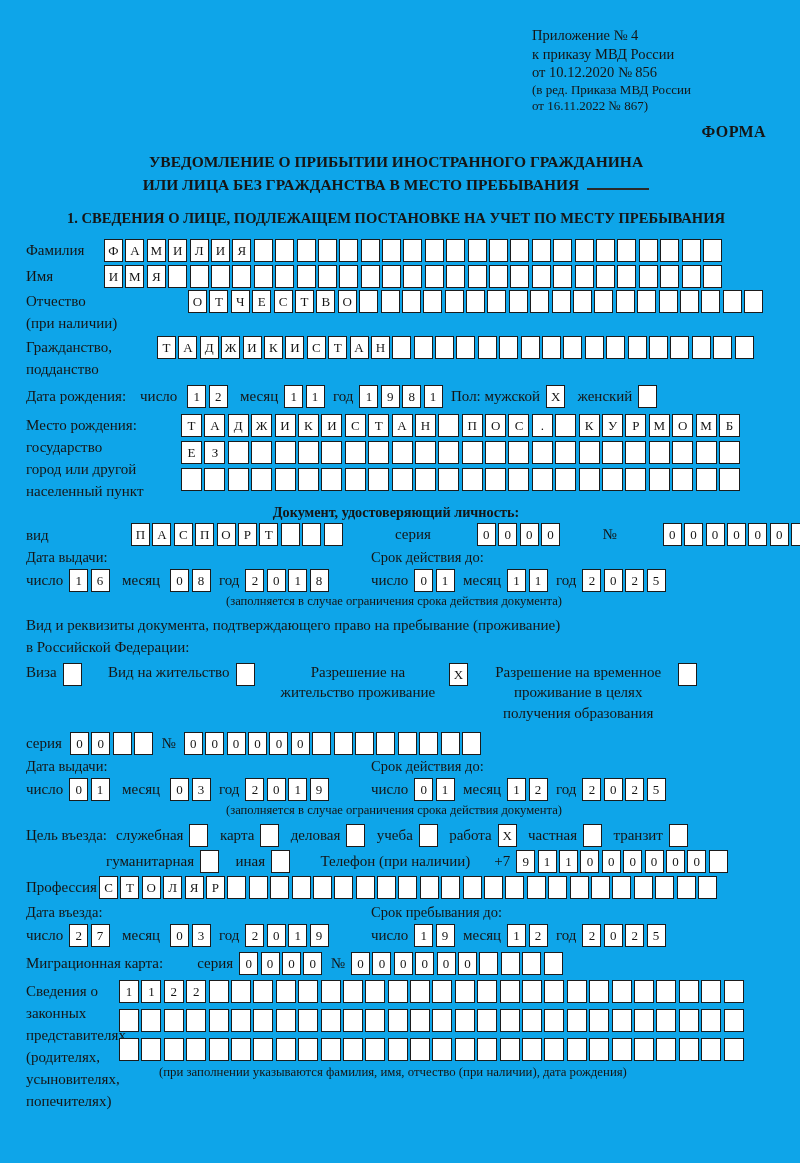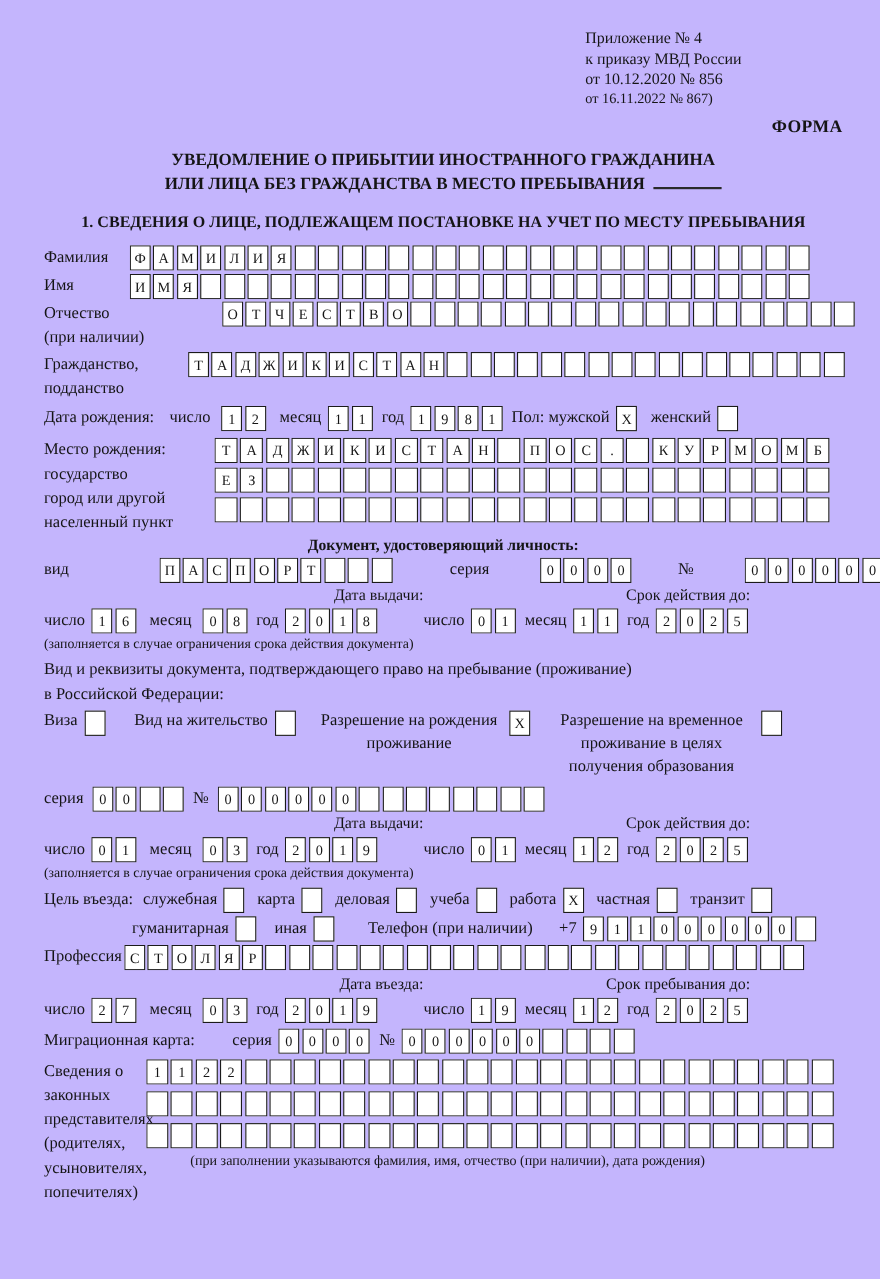--- a/index.html
+++ b/index.html
@@ -1,18 +1,18 @@
 <!DOCTYPE html>
 <html><head>
 <meta charset="utf-8">
 <style>
   html,body{margin:0;padding:0;background:#fff;}
   .page{
     position:relative;width:800px;height:1163px;box-sizing:border-box;
-    padding:26px 34px 0 40px;background:#c4b5fd;color:#151515;
+    padding:26px 34px 0 26px;background:#0ea5e9;color:#151515;
     font-family:"Liberation Serif","DejaVu Serif",serif;overflow:hidden;
   }
   
   .appendix{width:234px;margin-left:auto;font-size:14.5px;line-height:1.28;}
   .appendix .small{font-size:13px;line-height:1.25;}
   .forma{text-align:right;font-weight:bold;font-size:16px;margin-top:9px;letter-spacing:.4px;}
   
   .title{text-align:center;font-weight:bold;font-size:15.5px;margin-top:10px;line-height:1.45;}
   .blank-line{display:inline-block;width:62px;border-bottom:2.2px solid #2a2a2a;height:12px;margin-left:8px;}
   .sec-heading{text-align:center;font-weight:bold;font-size:14.6px;margin-top:14px;}
@@ -32,23 +32,23 @@
   .cells-rep .cell{width:20px;}
   .mb4{margin-bottom:4px;}
   .mt2{margin-top:2px;gap:40px;}.mt3{margin-top:3px;}.mt5{margin-top:5px;}.mt6{margin-top:6px;}
   .mt8{margin-top:8px;}.mt12{margin-top:12px;}
   .sub{font-size:15px;flex:none;}
   .ml6{margin-left:6px;}.ml10{margin-left:10px;}.ml14{margin-left:14px;}.mr6{margin-right:6px;}.mr8{margin-right:8px;}
   
   .dates{display:flex;align-items:flex-start;}
   .dcol-l{width:345px;flex:none;}
   .dcol-r{flex:none;}
-  .dhead{text-align:right;font-size:14.5px;margin-bottom:3px;}
+  .dhead{text-align:left;font-size:14.5px;margin-bottom:3px;}
   .dline{display:flex;align-items:center;font-size:15px;}
-  .note-r{font-size:12.6px;text-align:left;margin-top:2px;padding-right:4px;}
+  .note-r{font-size:12.6px;text-align:center;margin-top:2px;padding-right:4px;}
   
   .res-lines{font-size:15px;line-height:1.45;margin-top:6px;}
   .opts{display:flex;align-items:flex-start;margin-top:3px;}
   .opt{display:flex;align-items:flex-start;flex:none;}
   .olabel{font-size:15px;line-height:1.38;}
   .oc{width:170px;text-align:center;} .oc2{width:188px;text-align:center;}
   .opt .cell{margin-top:1px;}
   
   .plabel{font-size:15px;flex:none;margin-left:9px;}
   .indent{margin-left:80px;}
@@ -57,20 +57,21 @@
 </style>
 </head>
 <body>
 
 <div class="page">
 
   <div class="appendix">
     <div>Приложение № 4</div>
     <div>к приказу МВД России</div>
     <div>от 10.12.2020 № 856</div>
+    <div class="small">(в ред. Приказа МВД России</div>
     <div class="small">от 16.11.2022 № 867)</div>
   </div>
   <div class="forma">ФОРМА</div>
 
   <div class="title">
     <div>УВЕДОМЛЕНИЕ О ПРИБЫТИИ ИНОСТРАННОГО ГРАЖДАНИНА</div>
     <div><span>ИЛИ ЛИЦА БЕЗ ГРАЖДАНСТВА В МЕСТО ПРЕБЫВАНИЯ</span><span class="blank-line"></span></div>
   </div>
 
   <div class="sec-heading">1. СВЕДЕНИЯ О ЛИЦЕ, ПОДЛЕЖАЩЕМ ПОСТАНОВКЕ НА УЧЕТ ПО МЕСТУ ПРЕБЫВАНИЯ</div>
@@ -427,21 +428,21 @@
   <div class="opts">
     <div class="opt">
       <span class="olabel">Виза</span>
       <span class="cell cb"></span>
     </div>
     <div class="opt" style="margin-left:24px;">
       <span class="olabel">Вид на жительство</span>
       <span class="cell cb"></span>
     </div>
     <div class="opt" style="margin-left:16px;">
-      <span class="olabel oc">Разрешение на рождения проживание</span>
+      <span class="olabel oc">Разрешение на жительство проживание</span>
       <span class="cell cb">X</span>
     </div>
     <div class="opt" style="margin-left:14px;">
       <span class="olabel oc2">Разрешение на временное проживание в целях получения образования</span>
       <span class="cell cb"></span>
     </div>
   </div>
 
   <div class="irow mt8">
     <span class="sub mr8">серия</span>

